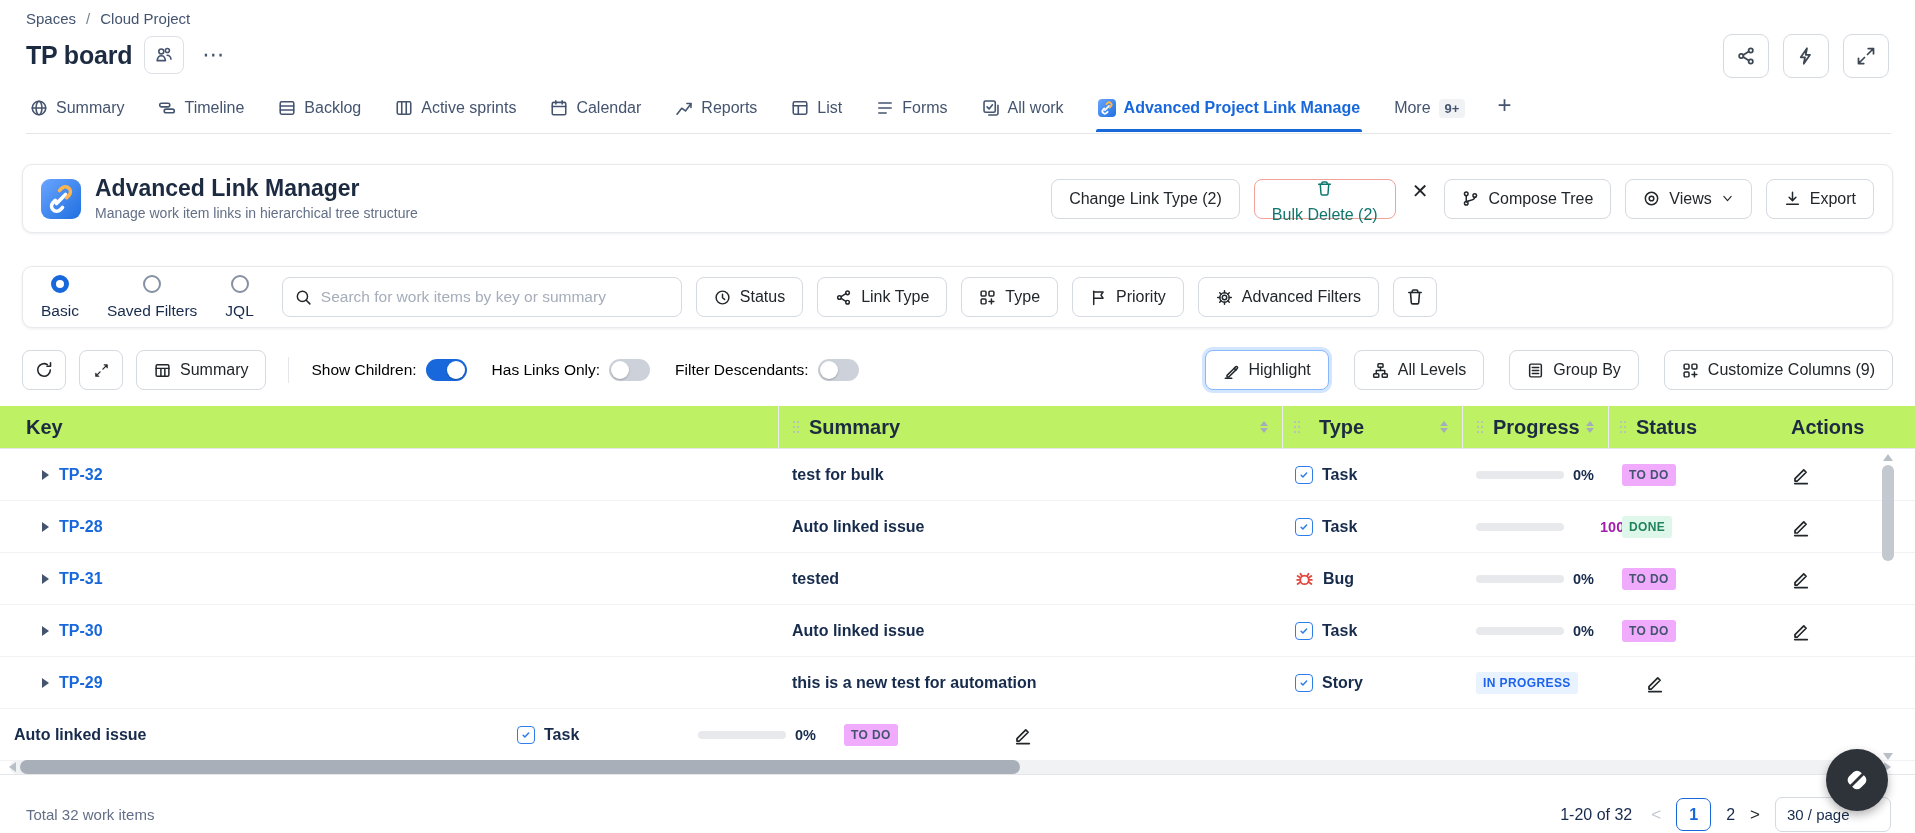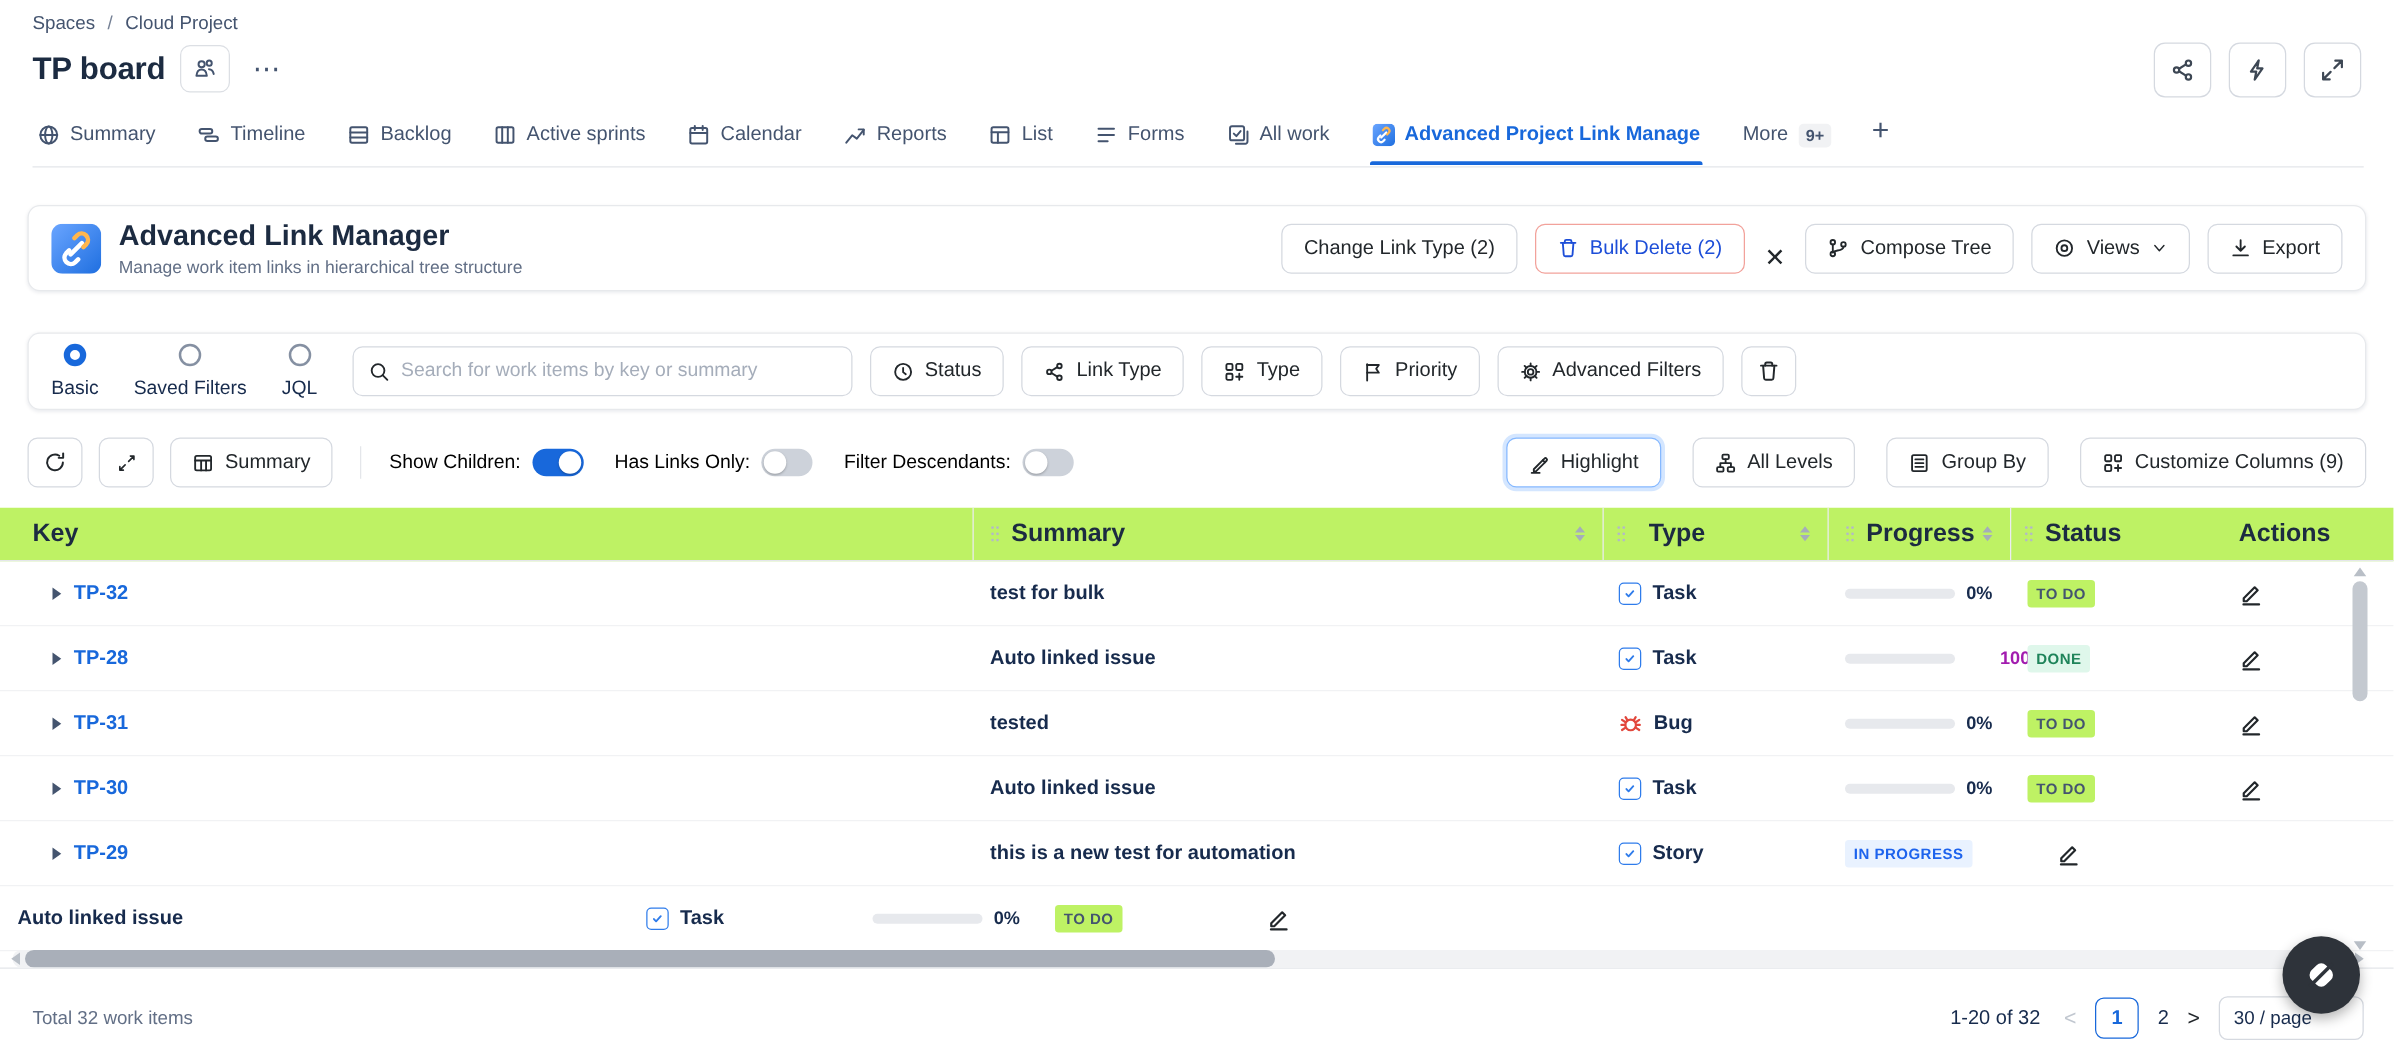--- a/index.html
+++ b/index.html
@@ -27,24 +27,24 @@
   .tab-badge { background:#F1F2F4; color:#44546F; font-size:13px; font-weight:600; border-radius:4px; padding:2px 6px; }
   .plus-tab { font-size:24px; color:#44546F; font-weight:400; padding-bottom:14px; cursor:pointer; }
 
   
   .card { margin:0 22px; border:1px solid #E7E9EC; border-radius:10px; background:#fff; box-shadow:0 1px 3px rgba(9,30,66,.08); display:flex; align-items:center; }
   .alm-card { margin-top:30px; padding:13px 18px; height:69px; }
   .app-icon { width:40px; height:40px; flex:none; }
   .alm-titles { margin-left:14px; }
   .alm-title { font-size:23px; font-weight:700; color:#1C2B41; line-height:1.1; }
   .alm-sub { font-size:14px; color:#626F86; margin-top:4px; }
-  .alm-actions { margin-left:auto; display:flex; align-items:flex-end; gap:14px; }
+  .alm-actions { margin-left:auto; display:flex; align-items:flex-start; gap:14px; }
   .btn { height:40px; padding:0 17px; border:1px solid #D5D9E0; border-radius:8px; background:#fff; font-size:16px; font-family:inherit; color:#22272B; display:inline-flex; align-items:center; gap:9px; cursor:pointer; white-space:nowrap; }
   .btn svg.ic { width:17px; height:17px; }
-  .btn.danger { color:#1d4ed8; border-color:#F2A29B; }
+  .btn.danger { color:#0f766e; border-color:#F2A29B;flex-direction:column; }
   .close-x { background:none; border:none; font-size:20px; color:#22272B; cursor:pointer; padding:0 2px; }
   .chev { width:13px !important; height:13px !important; }
 
   .filter-card { margin-top:33px; padding:11px 18px; height:62px; gap:14px; }
   .radio { display:flex; align-items:center; gap:9px; font-size:15.5px; color:#172B4D; cursor:pointer; margin-right:14px;flex-direction:column; }
   .radio .dot { width:18px; height:18px; border-radius:50%; border:2px solid #8590A2; background:#fff; flex:none; }
   .radio.selected .dot { border:5.5px solid #1868DB; }
   .search { width:400px; height:40px; border:1px solid #D5D9E0; border-radius:8px; display:flex; align-items:center; gap:9px; padding:0 12px; color:#626F86; margin-right:0; }
   .search input { border:none; outline:none; font-size:15.5px; font-family:inherit; width:100%; color:#172B4D; background:transparent; }
   .search input::placeholder { color:#A5ADBA; }
@@ -87,21 +87,21 @@
   .type-badge-icon { width:18px; height:18px; border:1.6px solid #2F7CEB; border-radius:4px; display:flex; align-items:center; justify-content:center; flex:none; }
   .type-badge-icon svg { width:12px; height:12px; stroke:#2F7CEB; stroke-width:2; fill:none; stroke-linecap:round; stroke-linejoin:round; }
   .bug-ic { width:19px; height:19px; stroke:#E2483D; stroke-width:1.5; fill:none; stroke-linecap:round; flex:none; }
   .pbar { width:88px; height:8px; border-radius:4px; background:#E7E9ED; overflow:hidden; flex:none; }
   .pfill { height:100%; border-radius:4px; }
   .pfill.green { background:#22A06B; }
   .pfill.blue { background:#1868DB; }
   .plabel { margin-left:9px; font-size:14.5px; font-weight:600; color:#172B4D; }
   .plabel.green { color:#a21caf;margin-left:36px; }
   .badge { font-size:12px; font-weight:700; letter-spacing:.4px; padding:4px 7px; border-radius:3px; white-space:nowrap; }
-  .badge.todo { background:#bef264; color:#44546F; }
+  .badge.todo { background:#f0abfc; color:#44546F; }
   .badge.done { background:#DFF7EB; color:#1F845A; }
   .badge.inprog { background:#E9F2FF; color:#1D63ED; }
   .edit-btn { background:none; border:none; color:#22272B; cursor:pointer; display:flex; }
   .edit-btn svg.ic { width:20px; height:20px; }
 
   
   .vscroll { position:absolute; top:48px; right:20px; width:14px; height:302px; }
   .vscroll .arrow-up { width:0;height:0;border-left:5px solid transparent;border-right:5px solid transparent;border-bottom:7px solid #B9BFC7; margin:0 auto 4px; cursor:pointer; }
   .vscroll .arrow-dn { width:0;height:0;border-left:5px solid transparent;border-right:5px solid transparent;border-top:7px solid #B9BFC7; margin:4px auto 0; cursor:pointer; position:absolute; bottom:-4px; left:2px; }
   .vthumb { width:12px; height:96px; border-radius:6px; background:#C4C9D0; margin:0 auto; cursor:pointer; }

